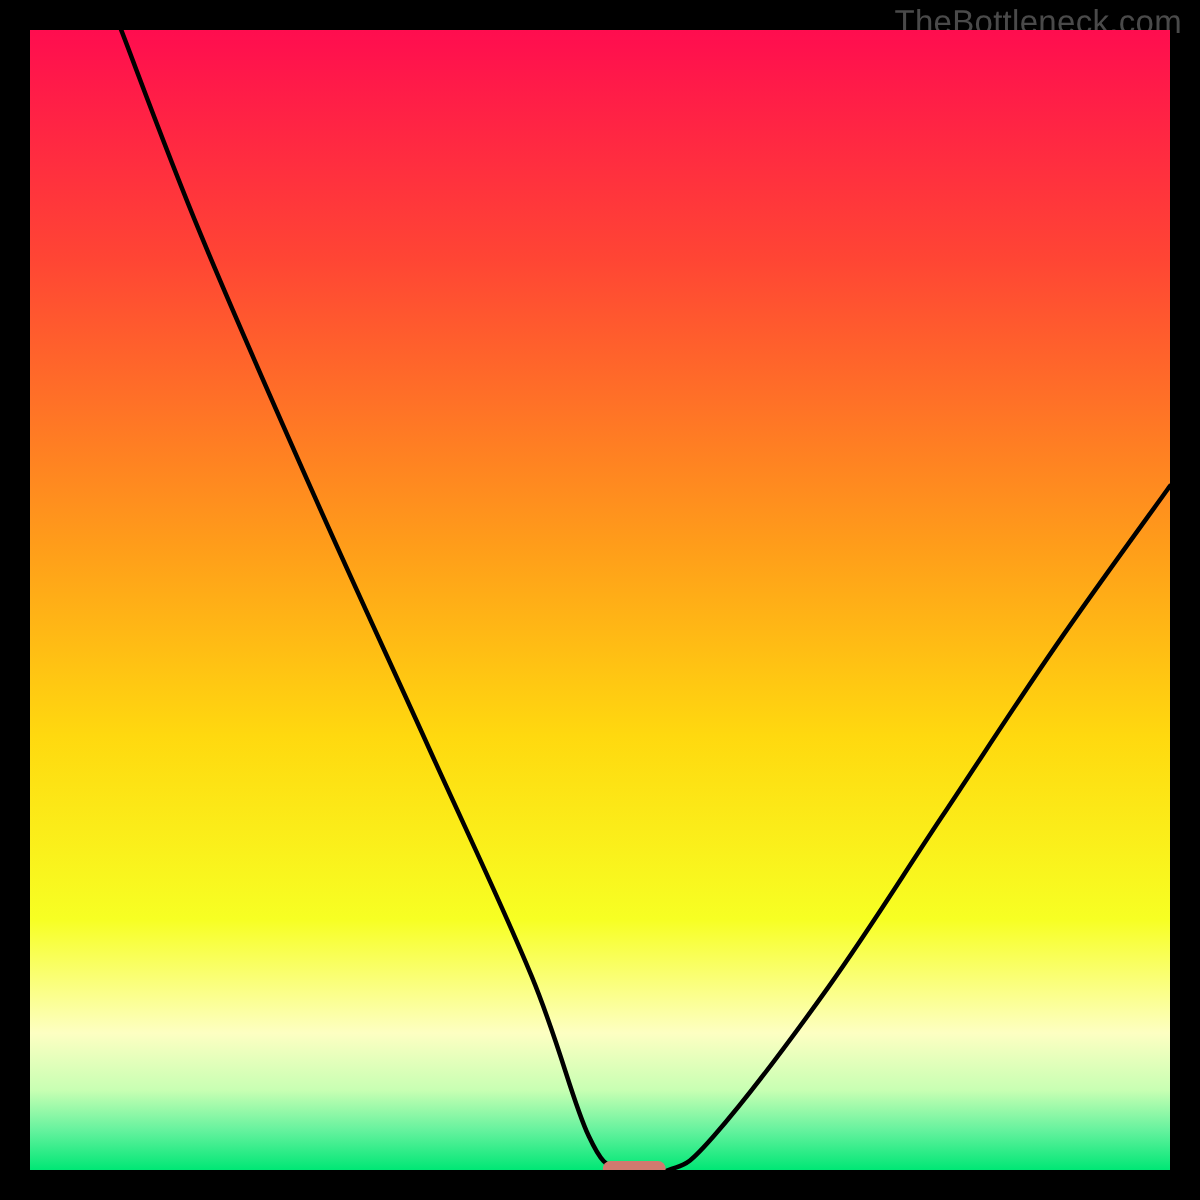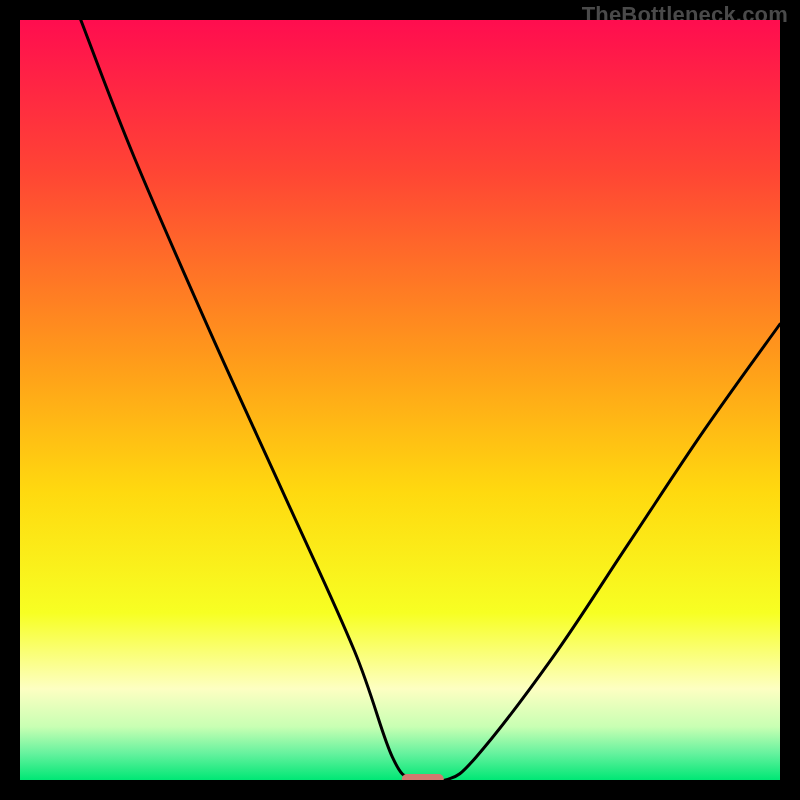--- a/index.html
+++ b/index.html
@@ -25,21 +25,21 @@
     top: 20px;
     width: 760px;
     height: 760px;
   }
   .watermark {
     position: absolute;
     top: 2px;
     right: 12px;
     color: #4a4a4a;
     font-size: 22px;
-    font-weight: 700;
+    font-weight: 400;
     letter-spacing: 0.2px;
     user-select: none;
   }
   svg { display: block; }
 </style>
 </head>
 <body>
 
 <div class="frame">
   <div class="watermark">TheBottleneck.com</div>

